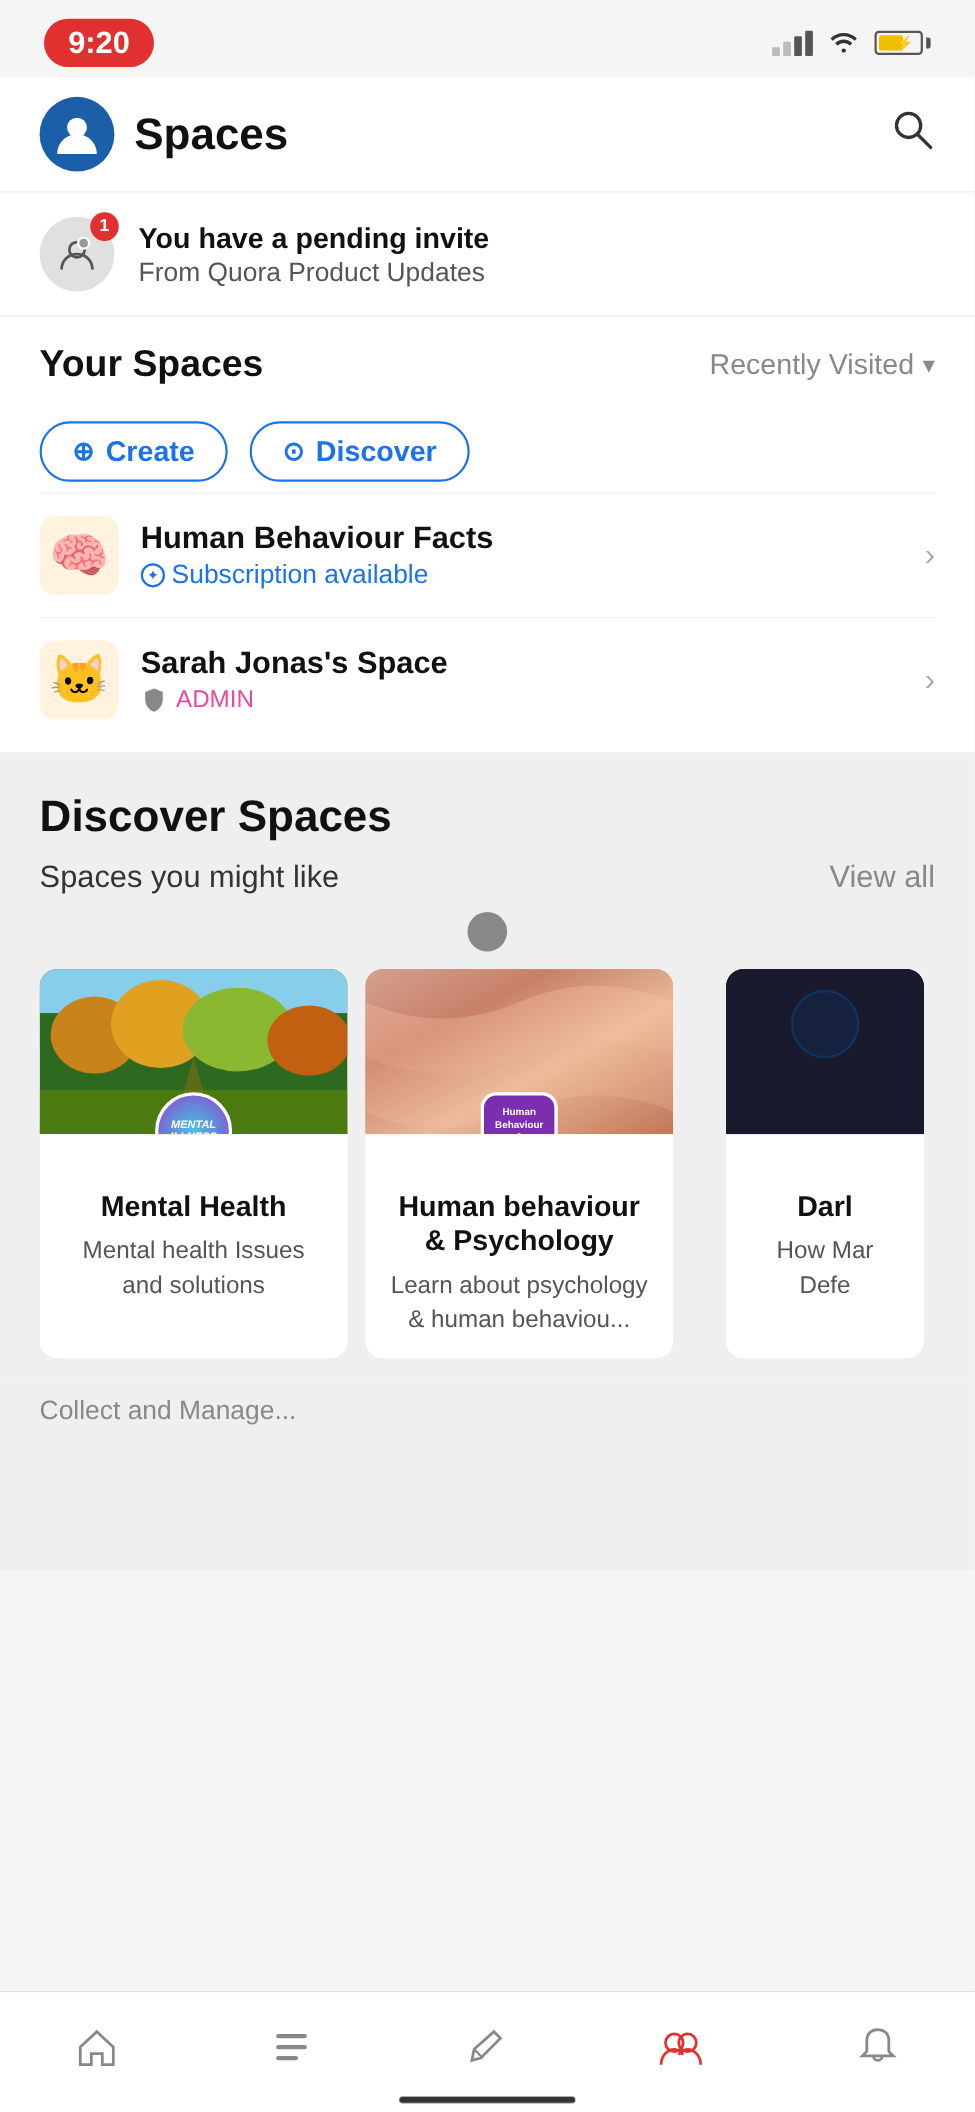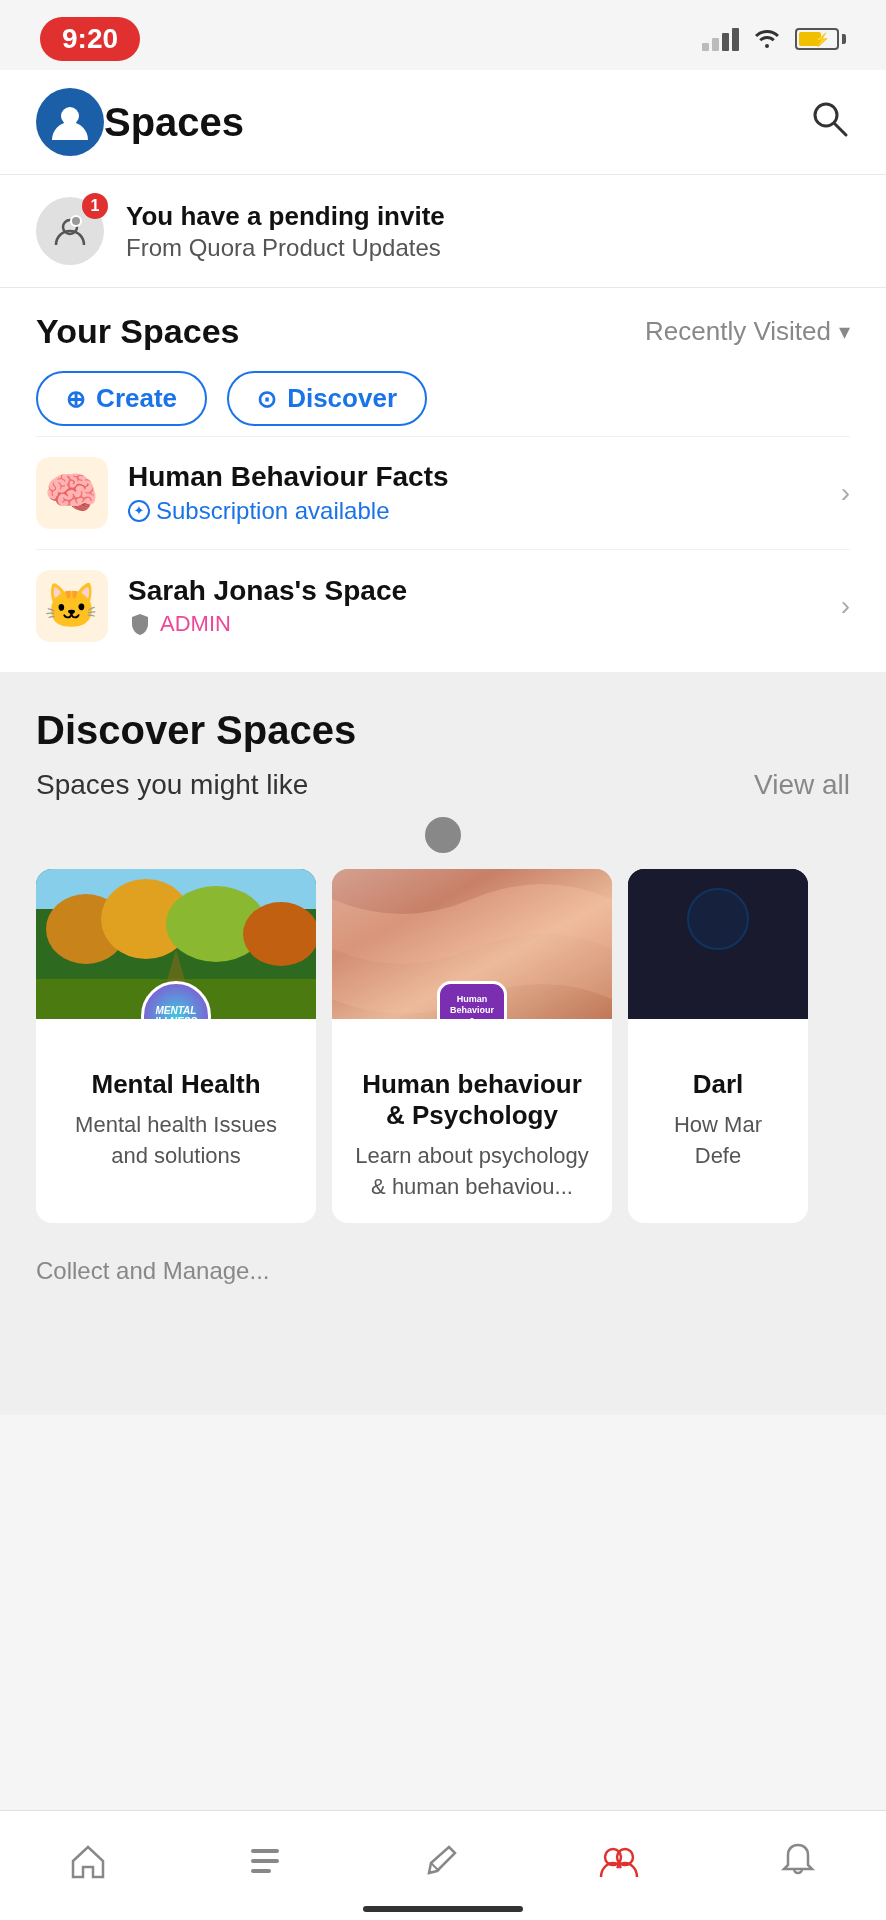--- a/index.html
+++ b/index.html
@@ -88,20 +88,21 @@
       background: white;
       display: flex;
       justify-content: space-between;
       align-items: center;
       padding: 18px 36px;
       border-bottom: 1px solid #e8e8e8;
     }
     .header-left {
       display: flex;
       align-items: center;
+      gap: 18px;
     }
     .header-avatar {
       width: 68px;
       height: 68px;
       border-radius: 50%;
       background: #1a5fa8;
       display: flex;
       align-items: center;
       justify-content: center;
     }
@@ -175,21 +176,21 @@
 
     
     .your-spaces-section {
       background: white;
       padding: 24px 36px 10px 36px;
     }
     .your-spaces-header {
       display: flex;
       justify-content: space-between;
       align-items: center;
-      margin-bottom: 20px;
+      margin-bottom: 32px;
     }
     .your-spaces-title {
       font-size: 34px;
       font-weight: 700;
       color: #111;
     }
     .recently-visited {
       display: flex;
       align-items: center;
       gap: 8px;
@@ -388,20 +389,21 @@
       font-weight: 700;
       color: white;
       text-align: center;
       line-height: 1.1;
       padding: 6px;
       border: 3px solid white;
     }
     .dark-card {
       width: 180px;
       flex-shrink: 0;
+      margin-left: 32px;
     }
 
     
     .collect-hint {
       font-size: 24px;
       color: #888;
       padding: 14px 36px;
       background: #efefef;
     }
 

